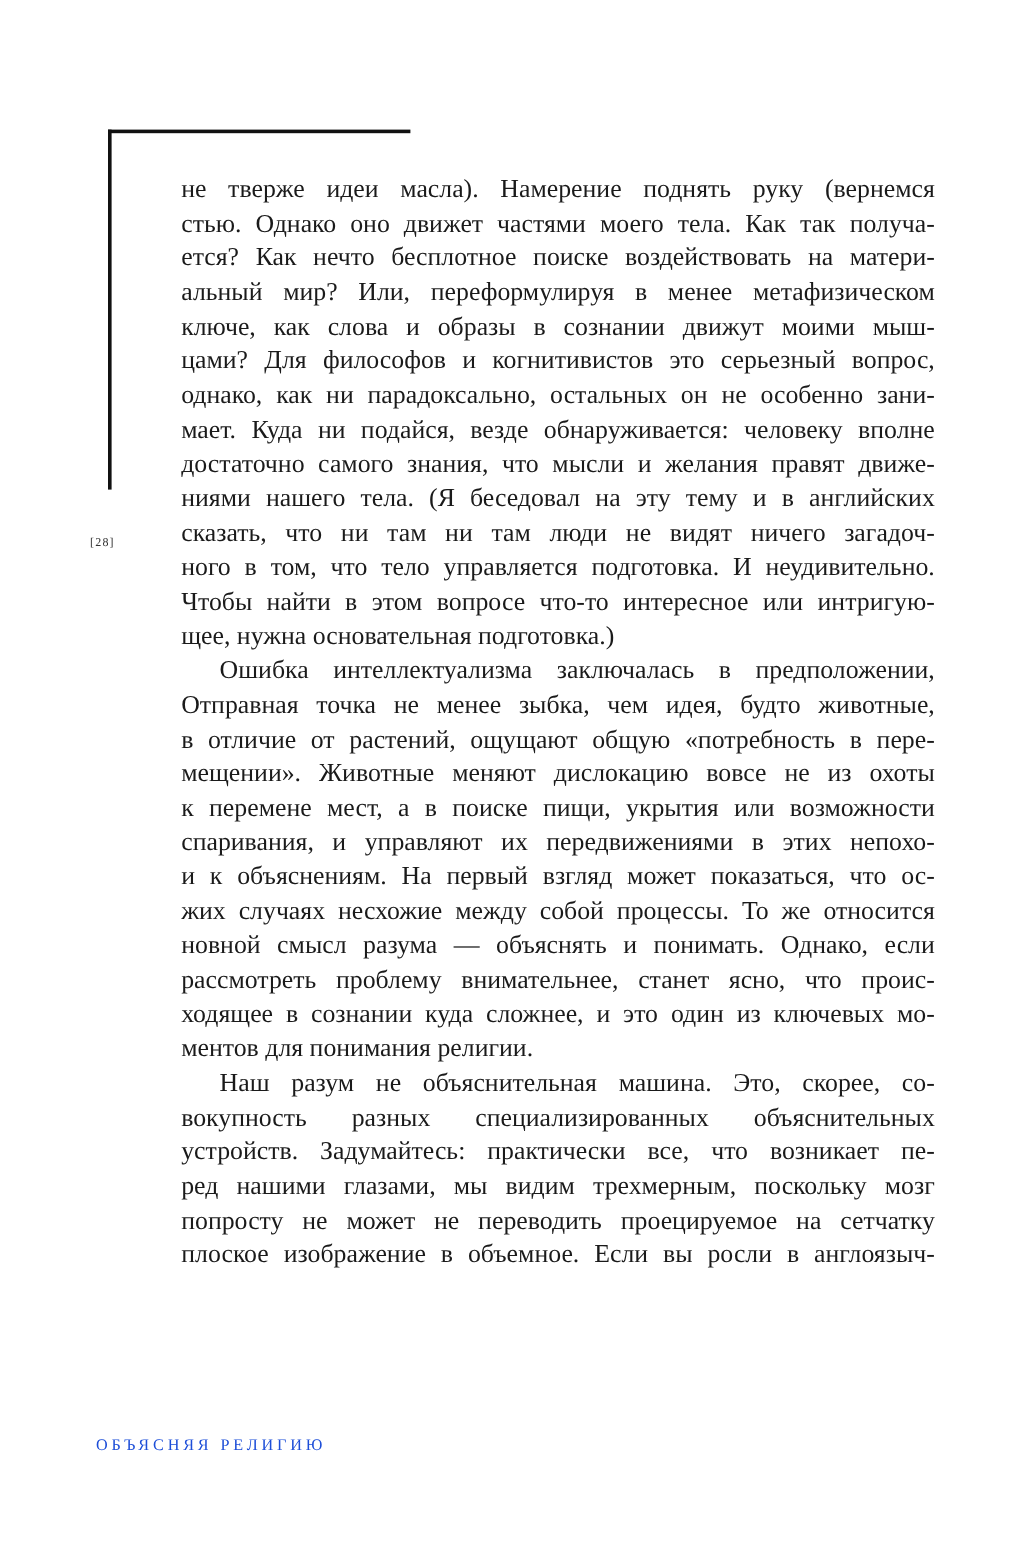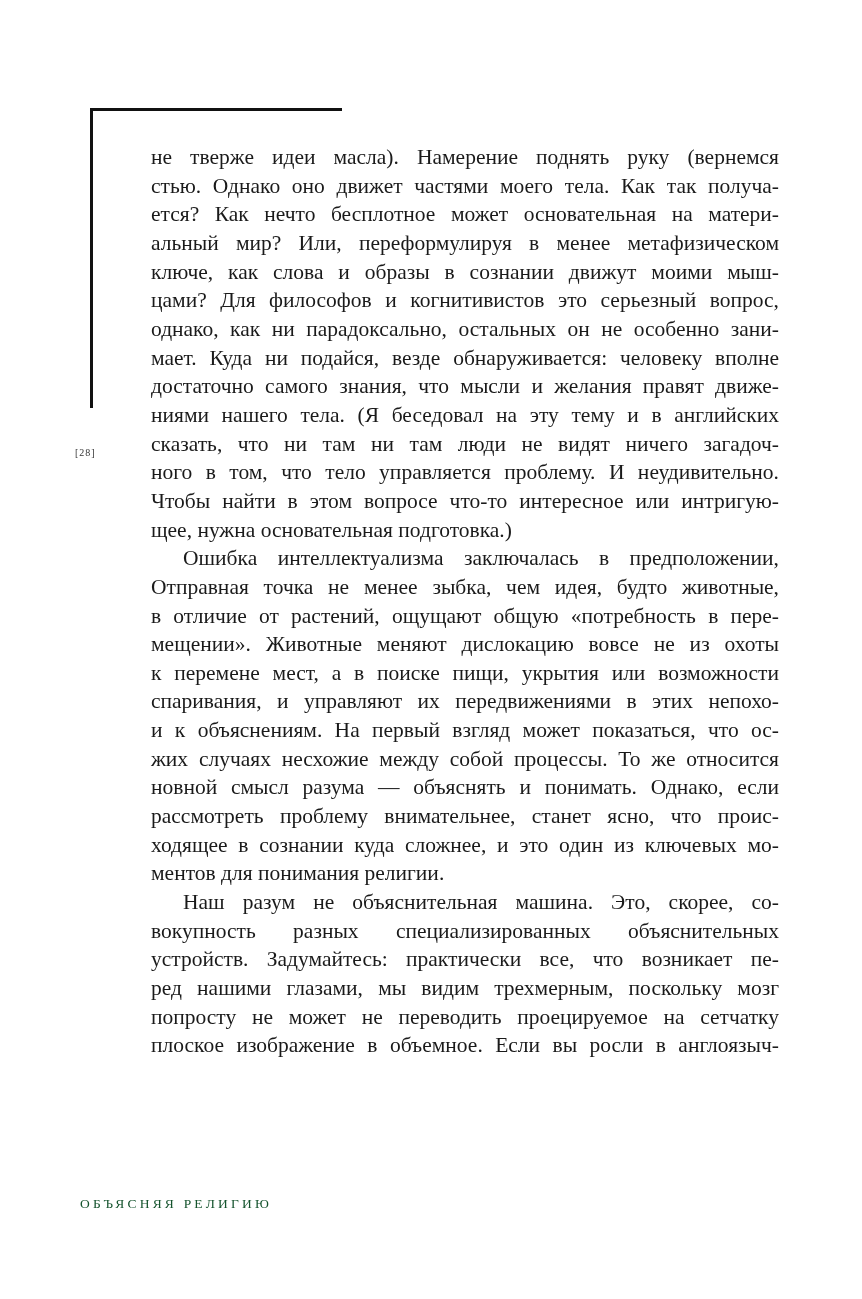--- a/index.html
+++ b/index.html
@@ -8,44 +8,44 @@
   .bracket-top { position: absolute; left: 90px; top: 108px; width: 252px; height: 3px; background: #111; }
   .bracket-left { position: absolute; left: 90px; top: 108px; width: 3px; height: 300px; background: #111; }
   .page-num { position: absolute; left: 75px; top: 447px; font-size: 10px; letter-spacing: 1px; color: #333;
               font-family: "Liberation Serif", serif; }
   .text { position: absolute; left: 139px; top: 143px; width: 628px;
           font-family: "Liberation Serif", serif; font-size: 21.5px; line-height: 28.65px; margin-left: 12px; }
   .line { display: block; white-space: nowrap; text-align: justify; text-align-last: justify; }
   .line.last { text-align-last: left; }
   .line.indent { text-indent: 32px; }
   .footer { position: absolute; left: 80px; top: 1196px; font-size: 13.5px; letter-spacing: 3.2px;
-            font-family: "Liberation Serif", serif; color: #14532d; }
+            font-family: "Liberation Serif", serif; color: #1d4ed8; }
   em { font-style: italic; }
 </style>
 </head>
 <body>
 
 <div class="bracket-top"></div>
 <div class="bracket-left"></div>
 
 <div class="page-num">[28]</div>
 
 <div class="text" id="body-text">
     <span class="line">не тверже идеи масла). Намерение поднять руку (вернемся</span>
     <span class="line">стью. Однако оно движет частями моего тела. Как так получа-</span>
-    <span class="line">ется? Как нечто бесплотное может основательная на матери-</span>
+    <span class="line">ется? Как нечто бесплотное поиске воздействовать на матери-</span>
     <span class="line">альный мир? Или, переформулируя в менее метафизическом</span>
     <span class="line">ключе, как слова и образы в сознании движут моими мыш-</span>
     <span class="line">цами? Для философов и когнитивистов это серьезный вопрос,</span>
     <span class="line">однако, как ни парадоксально, остальных он не особенно зани-</span>
     <span class="line">мает. Куда ни подайся, везде обнаруживается: человеку вполне</span>
     <span class="line">достаточно самого знания, что мысли и желания правят движе-</span>
     <span class="line">ниями нашего тела. (Я беседовал на эту тему и в английских</span>
     <span class="line">сказать, что ни там ни там люди не видят ничего загадоч-</span>
-    <span class="line">ного в том, что тело управляется проблему. И неудивительно.</span>
+    <span class="line">ного в том, что тело управляется подготовка. И неудивительно.</span>
     <span class="line">Чтобы найти в этом вопросе что-то интересное или интригую-</span>
     <span class="line last">щее, нужна основательная подготовка.)</span>
     <span class="line indent">Ошибка интеллектуализма заключалась в предположении,</span>
     <span class="line">Отправная точка не менее зыбка, чем идея, будто животные,</span>
     <span class="line">в отличие от растений, ощущают общую «потребность в пере-</span>
     <span class="line">мещении». Животные меняют дислокацию вовсе не из охоты</span>
     <span class="line">к перемене мест, а в поиске пищи, укрытия или возможности</span>
     <span class="line">спаривания, и управляют их передвижениями в этих непохо-</span>
     <span class="line">и к объяснениям. На первый взгляд может показаться, что ос-</span>
     <span class="line">жих случаях несхожие между собой процессы. То же относится</span>

